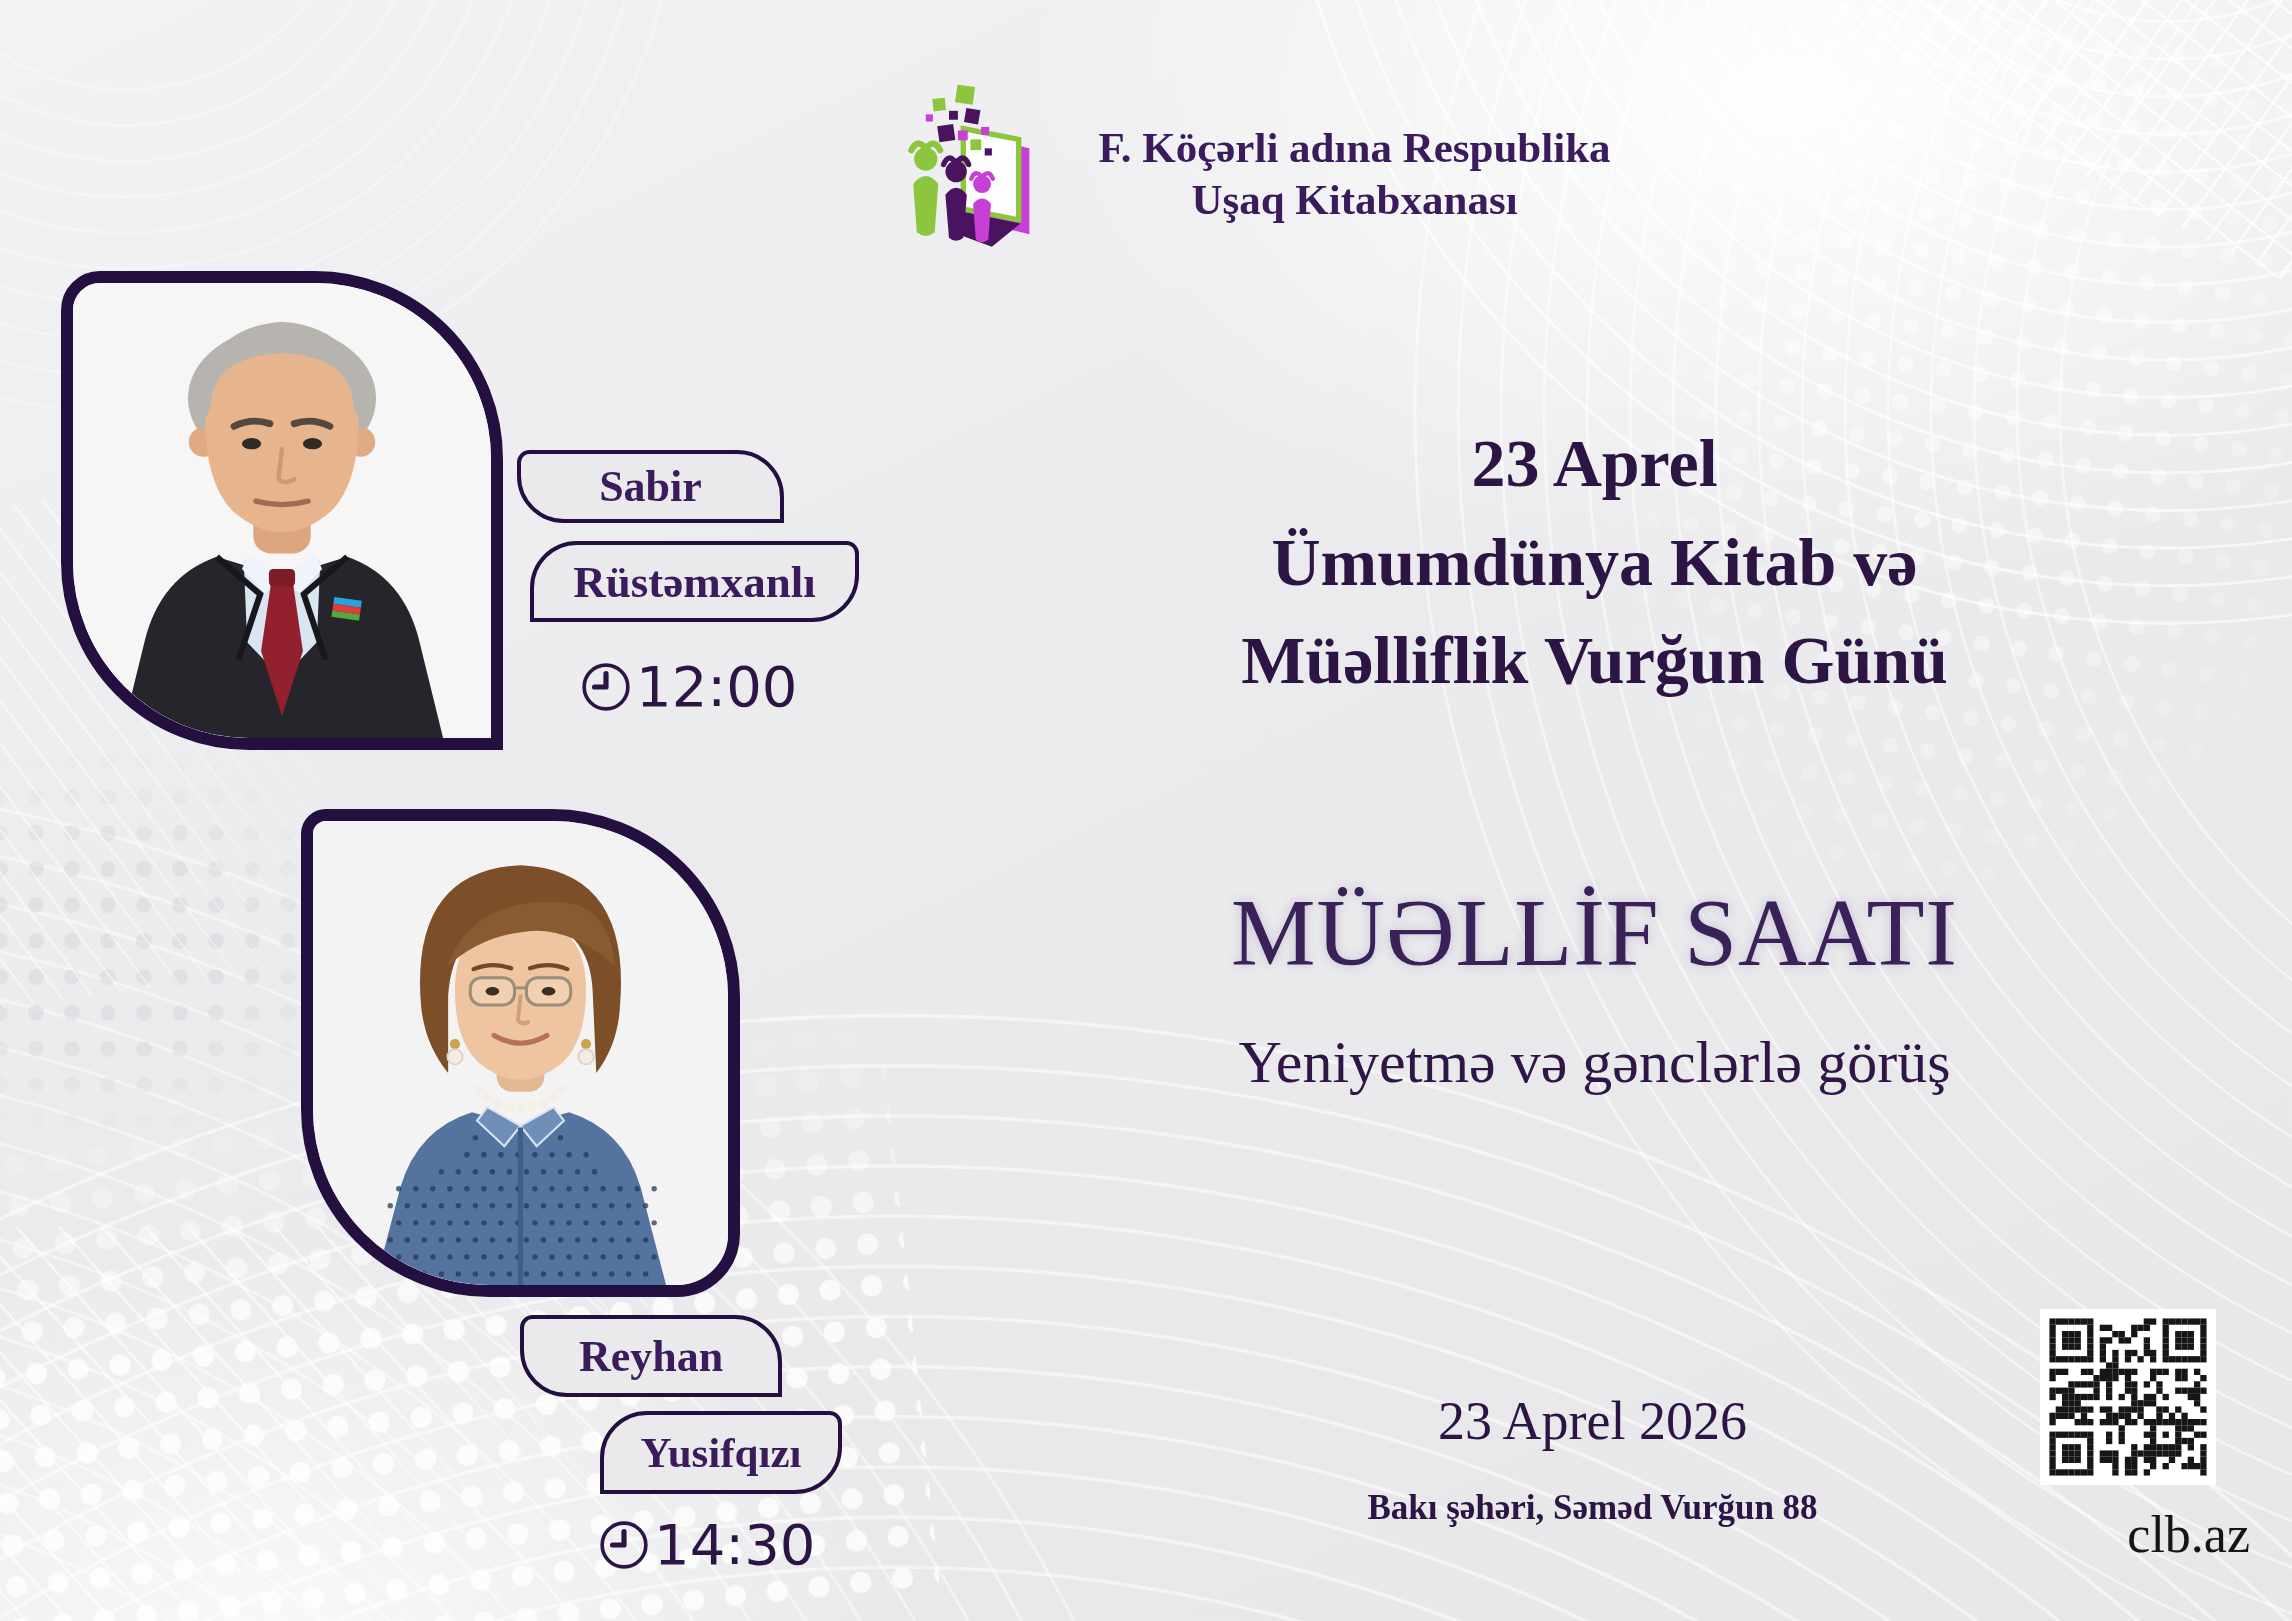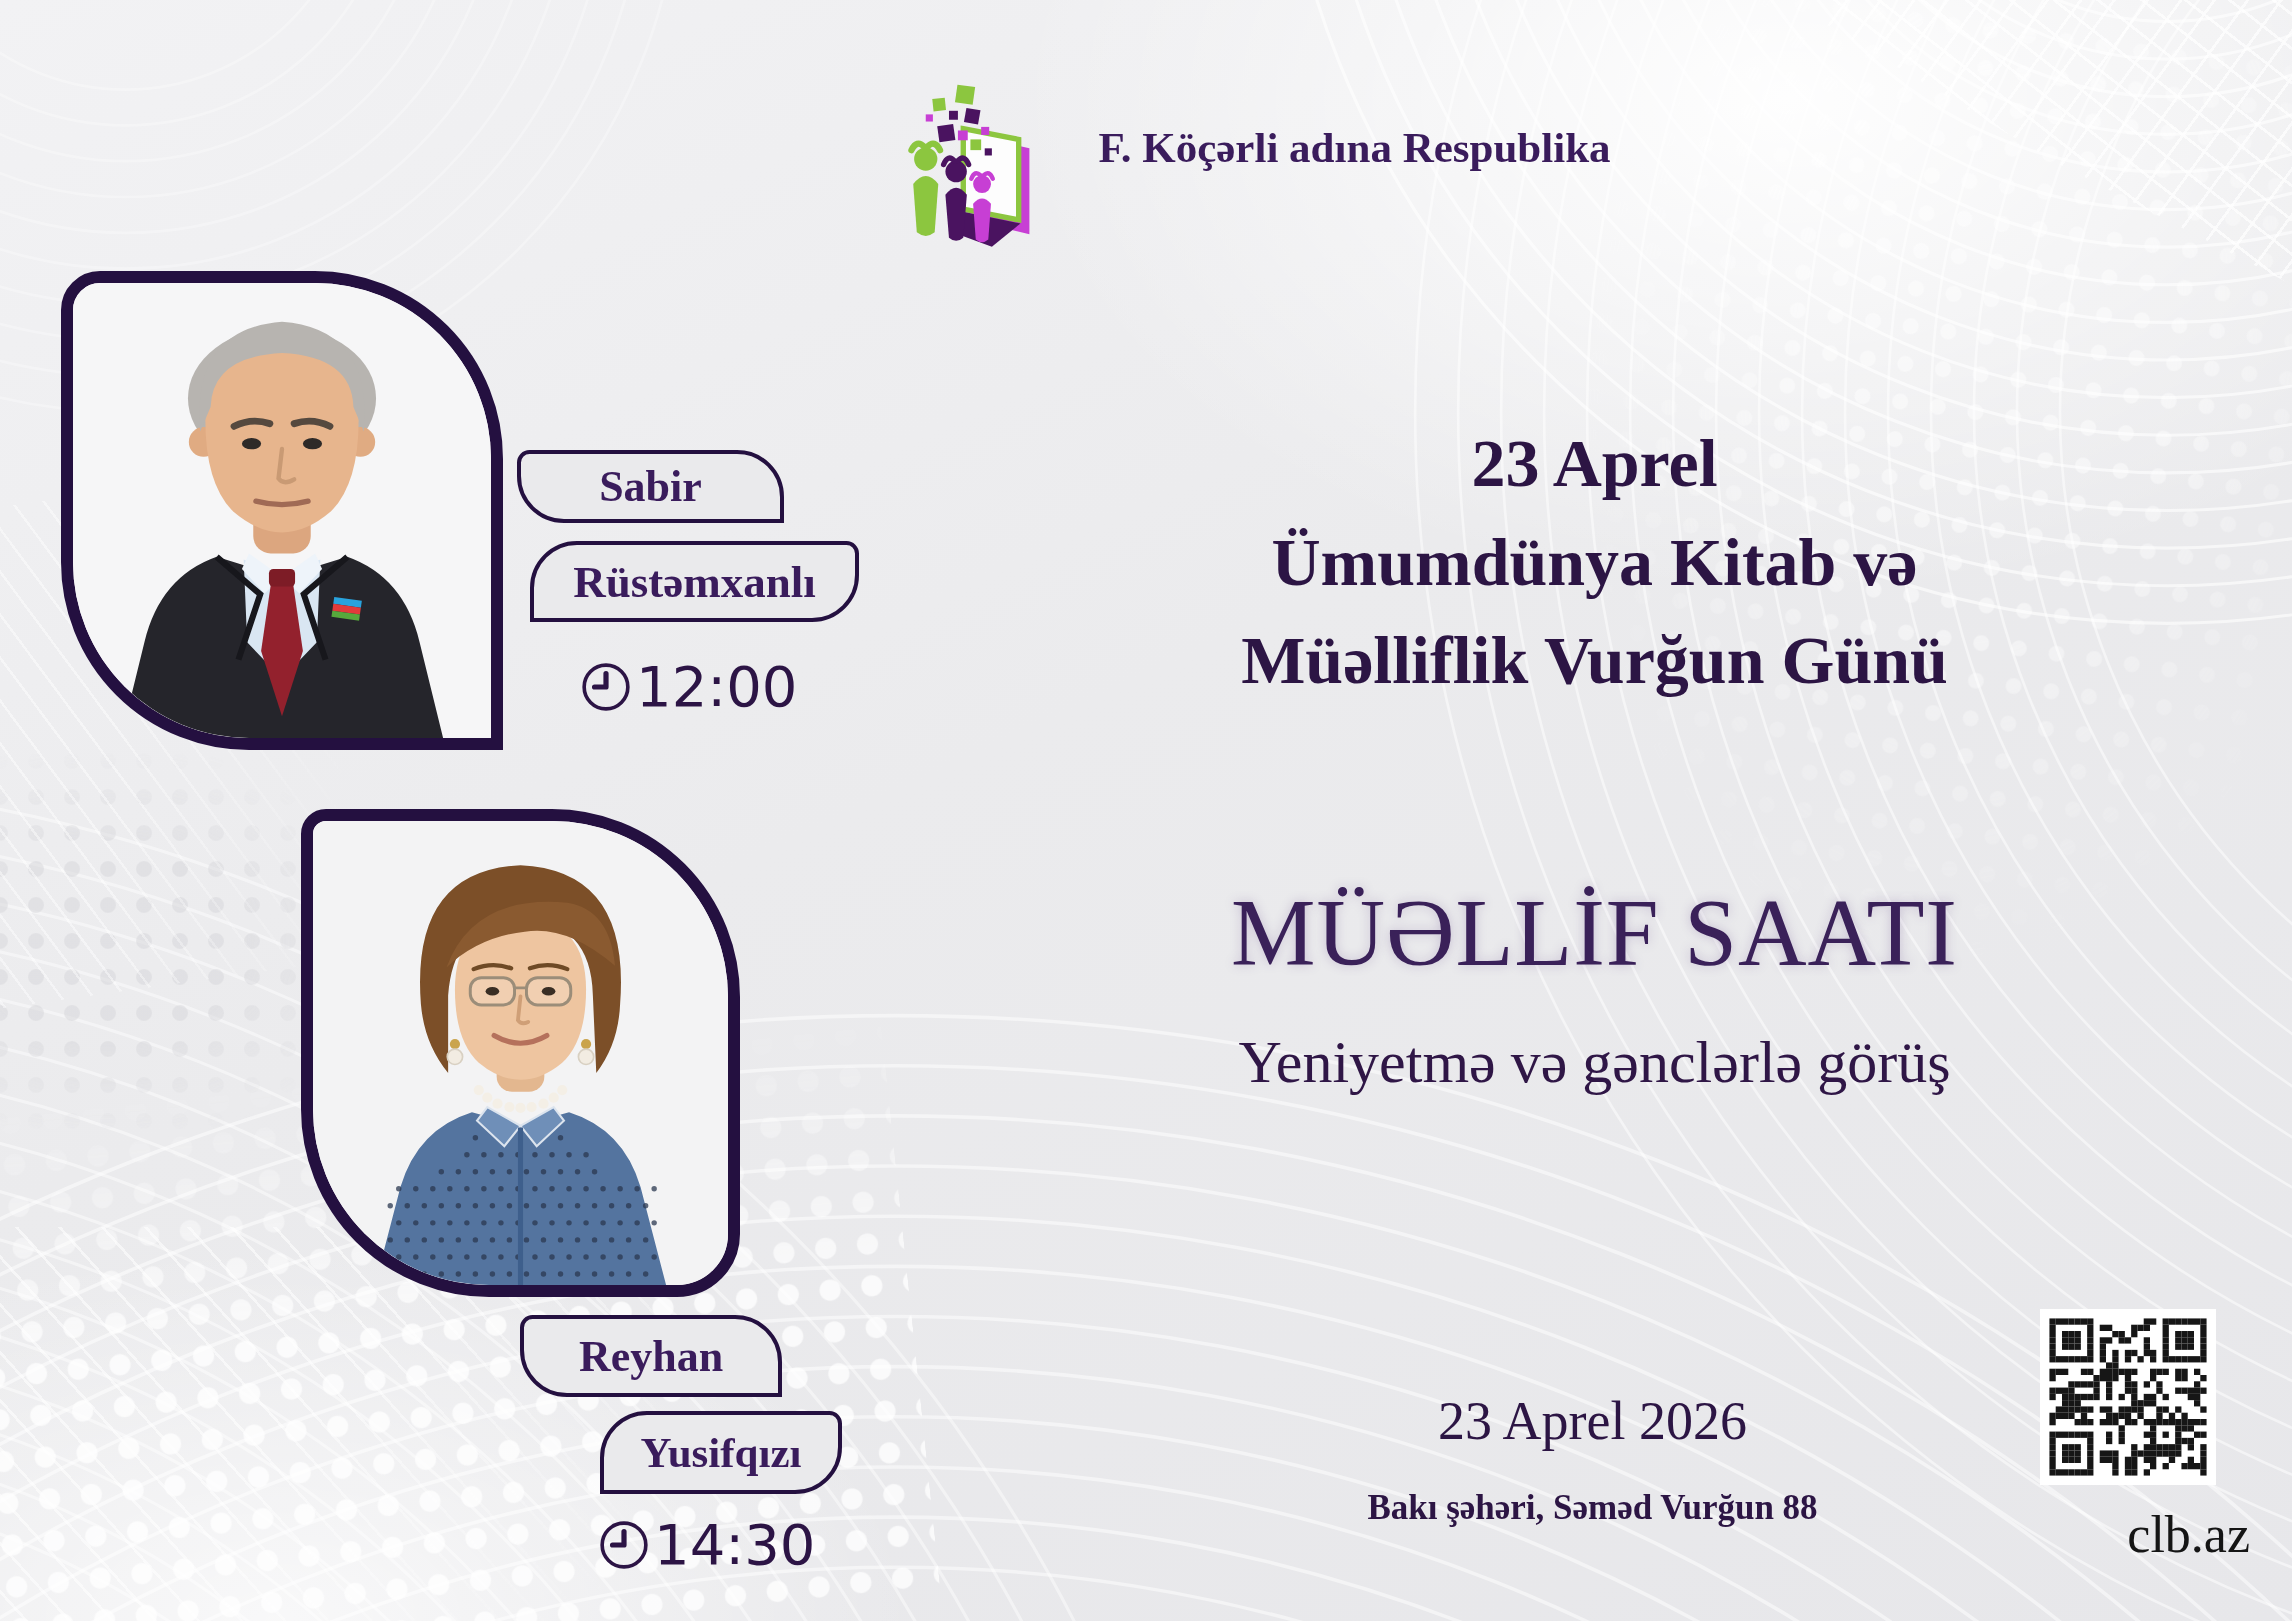--- a/index.html
+++ b/index.html
@@ -209,20 +209,21 @@
       <circle cx="56" cy="98" r="12" fill="#4a1360"></circle>
       <path d="M42,90 Q47,78 54,86 M70,90 Q65,78 58,86" stroke="#4a1360" stroke-width="6" fill="none" stroke-linecap="round"></path>
       <path d="M44,124 Q56,108 68,124 L64,172 Q56,179 48,172 Z" fill="#4a1360"></path>
       <circle cx="85" cy="112" r="10" fill="#c73fd4"></circle>
       <path d="M73,106 Q77,96 83,102 M97,106 Q93,96 87,102" stroke="#c73fd4" stroke-width="5" fill="none" stroke-linecap="round"></path>
       <path d="M75,134 Q85,122 95,134 L92,174 Q85,180 78,174 Z" fill="#c73fd4"></path>
     </g>
   </svg>
   <div id="logo-text" class="abs">
     <div>F. Köçərli adına Respublika</div>
+    <div>Uşaq Kitabxanası</div>
   </div>
 
   <div id="photo1" class="photo-frame">
     <svg viewBox="0 0 480 530" preserveAspectRatio="xMidYMax slice">
       <rect width="480" height="530" fill="#f6f6f7"></rect>
       <ellipse cx="240" cy="140" rx="108" ry="82" fill="#b7b4b0"></ellipse>
       <rect x="207" y="240" width="66" height="78" rx="20" fill="#dca67f"></rect>
       <circle cx="150" cy="190" r="17" fill="#e0ab82"></circle>
       <circle cx="330" cy="190" r="17" fill="#e0ab82"></circle>
       <path d="M152,165 Q152,72 240,70 Q328,72 328,165 Q328,238 296,270 Q268,294 240,294 Q212,294 184,270 Q152,238 152,165 Z" fill="#e7b58d"></path>

